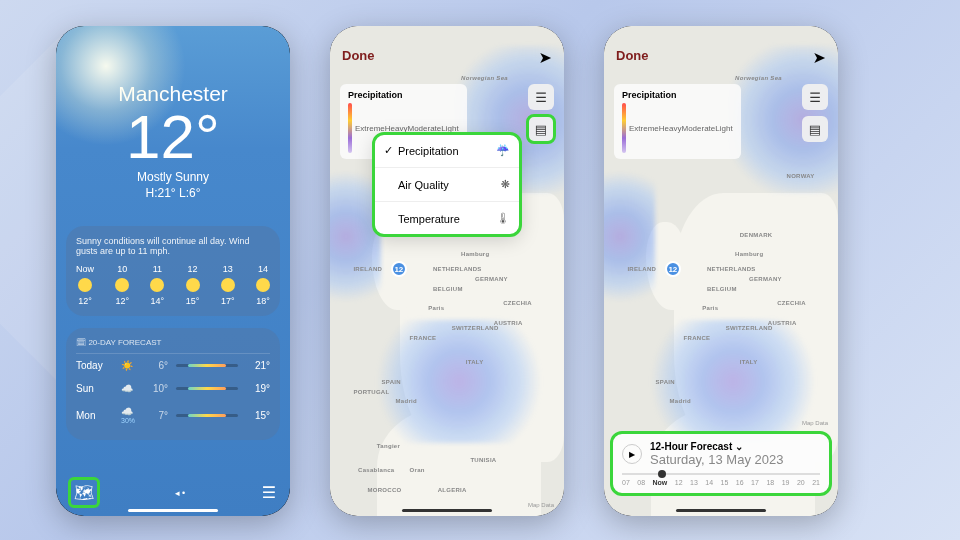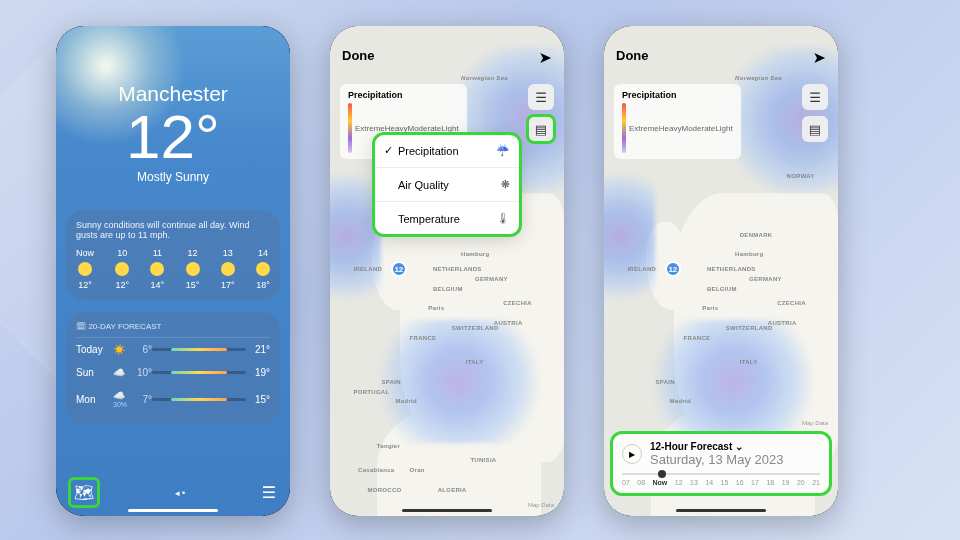--- a/index.html
+++ b/index.html
@@ -14,35 +14,35 @@
 .p1 .city-name{font-size:21px;font-weight:400}
 .p1 .temp-big{font-size:62px;font-weight:200;line-height:1}
 .p1 .cond{font-size:12px;margin-top:2px}
 .p1 .hilo{font-size:12px;margin-top:2px}
 .p1 .card{margin:12px 10px;background:rgba(80,120,170,0.55);border-radius:18px;padding:10px;color:#fff}
 .p1 .summary{font-size:9px;opacity:0.9;margin-bottom:8px}
 .p1 .hours{display:flex;justify-content:space-between}
 .p1 .hour{display:flex;flex-direction:column;align-items:center;font-size:9px;gap:4px}
 .p1 .sun{width:14px;height:14px;border-radius:50%;background:#ffd94a}
 .p1 .tenhead{font-size:8px;opacity:0.8;padding-bottom:6px;border-bottom:1px solid rgba(255,255,255,0.2)}
-.p1 .day{display:flex;align-items:center;padding:6px 0;font-size:10px}
+.p1 .day{display:flex;align-items:center;gap:8px;padding:6px 0;font-size:10px}
 .p1 .day .dname{width:36px}
 .p1 .day .ic{width:16px;text-align:center}
 .p1 .day .lo{width:24px;opacity:0.7;text-align:right}
 .p1 .day .bar{flex:1;height:3px;background:rgba(0,0,0,0.25);border-radius:2px;position:relative}
 .p1 .day .bar::after{content:"";position:absolute;height:3px;left:20%;right:20%;border-radius:2px;background:linear-gradient(90deg,#6dd5c7,#ffd94a,#ff9d5c)}
 .p1 .day .hi{width:24px;text-align:right}
 .p1 .pct{font-size:7px;color:#9fd4ff}
 .p1 .bottombar{position:absolute;bottom:10px;left:0;right:0;display:flex;justify-content:space-between;align-items:center;padding:0 14px;color:#fff}
 .p1 .homeind{position:absolute;bottom:4px;left:50%;transform:translateX(-50%);width:90px;height:3px;background:#fff;border-radius:2px}
 .hl{outline:3px solid #3bd63b;outline-offset:-1px;border-radius:4px}
 
 .pmap .screen{background:#f5f4f0}
 .pmap .topbar{position:absolute;top:22px;left:0;right:0;display:flex;justify-content:space-between;padding:0 12px;z-index:5}
-.pmap .done{font-size:13px;font-weight:600;color:#000000}
+.pmap .done{font-size:13px;font-weight:600;color:#7f1d1d}
 .pmap .loc{font-size:16px;color:#000}
 .pmap .legend{position:absolute;top:58px;left:10px;background:rgba(250,250,250,0.92);border-radius:6px;padding:6px 8px;font-size:8px;z-index:4}
 .pmap .legend .title{font-weight:600;font-size:9px;margin-bottom:3px}
 .pmap .legend .row{display:flex;align-items:center;gap:5px;color:#666}
 .pmap .legend .grad{width:4px;height:50px;background:linear-gradient(180deg,#ff4d4d 0%,#ffcc33 35%,#9b6dd7 70%,#d4c5f0 100%);border-radius:2px;margin-right:3px}
 .pmap .legend-inner{display:flex}
 .pmap .legend-labels{display:flex;flex-direction:row;justify-content:space-between;height:50px}
 .pmap .rbtns{position:absolute;top:58px;right:10px;z-index:5;display:flex;flex-direction:column;gap:6px}
 .pmap .rbtn{width:26px;height:26px;background:rgba(240,240,240,0.95);border-radius:6px;display:flex;align-items:center;justify-content:center;font-size:13px;color:#333}
 .pmap .map{position:absolute;inset:0;top:0}
@@ -80,20 +80,21 @@
 </head>
 <body>
 
 <div class="phone p1">
  <div class="screen">
   <div class="sunburst"></div>
   <div class="city">
     <div class="city-name">Manchester</div>
     <div class="temp-big">12°</div>
     <div class="cond">Mostly Sunny</div>
+    <div class="hilo"><span>H:21°</span> <span>L:6°</span></div>
   </div>
   <div class="card" style="margin-top:26px">
     <div class="summary">Sunny conditions will continue all day. Wind gusts are up to 11 mph.</div>
     <div class="hours">
       <div class="hour">
             <span>Now</span>
             <span class="sun"></span>
             <span>12°</span>
           </div>
       <div class="hour">

